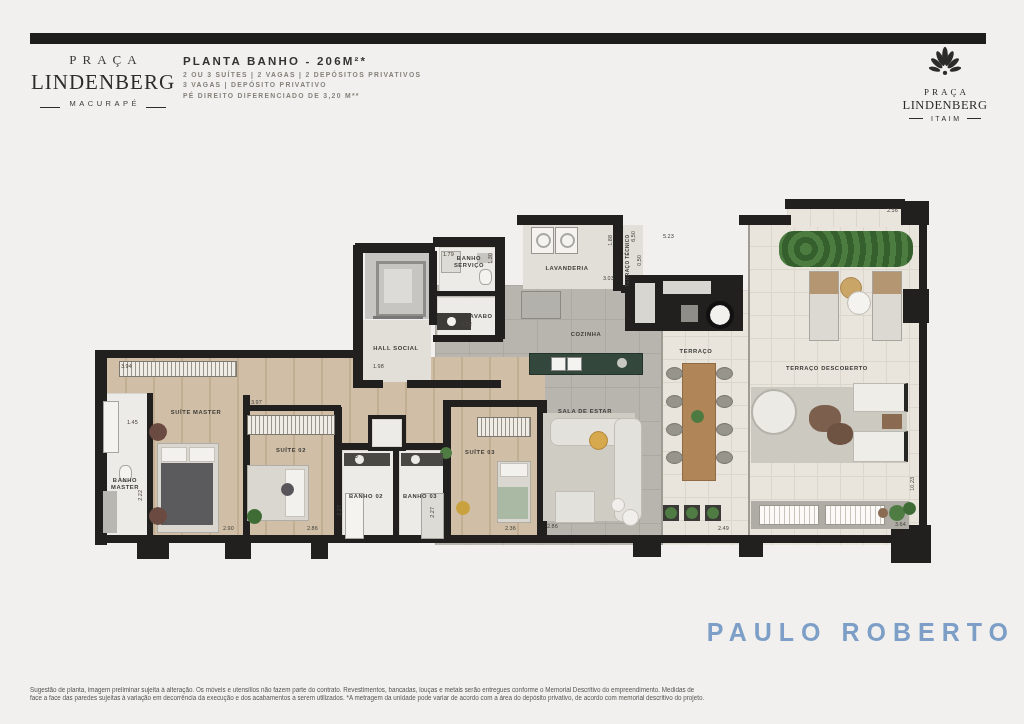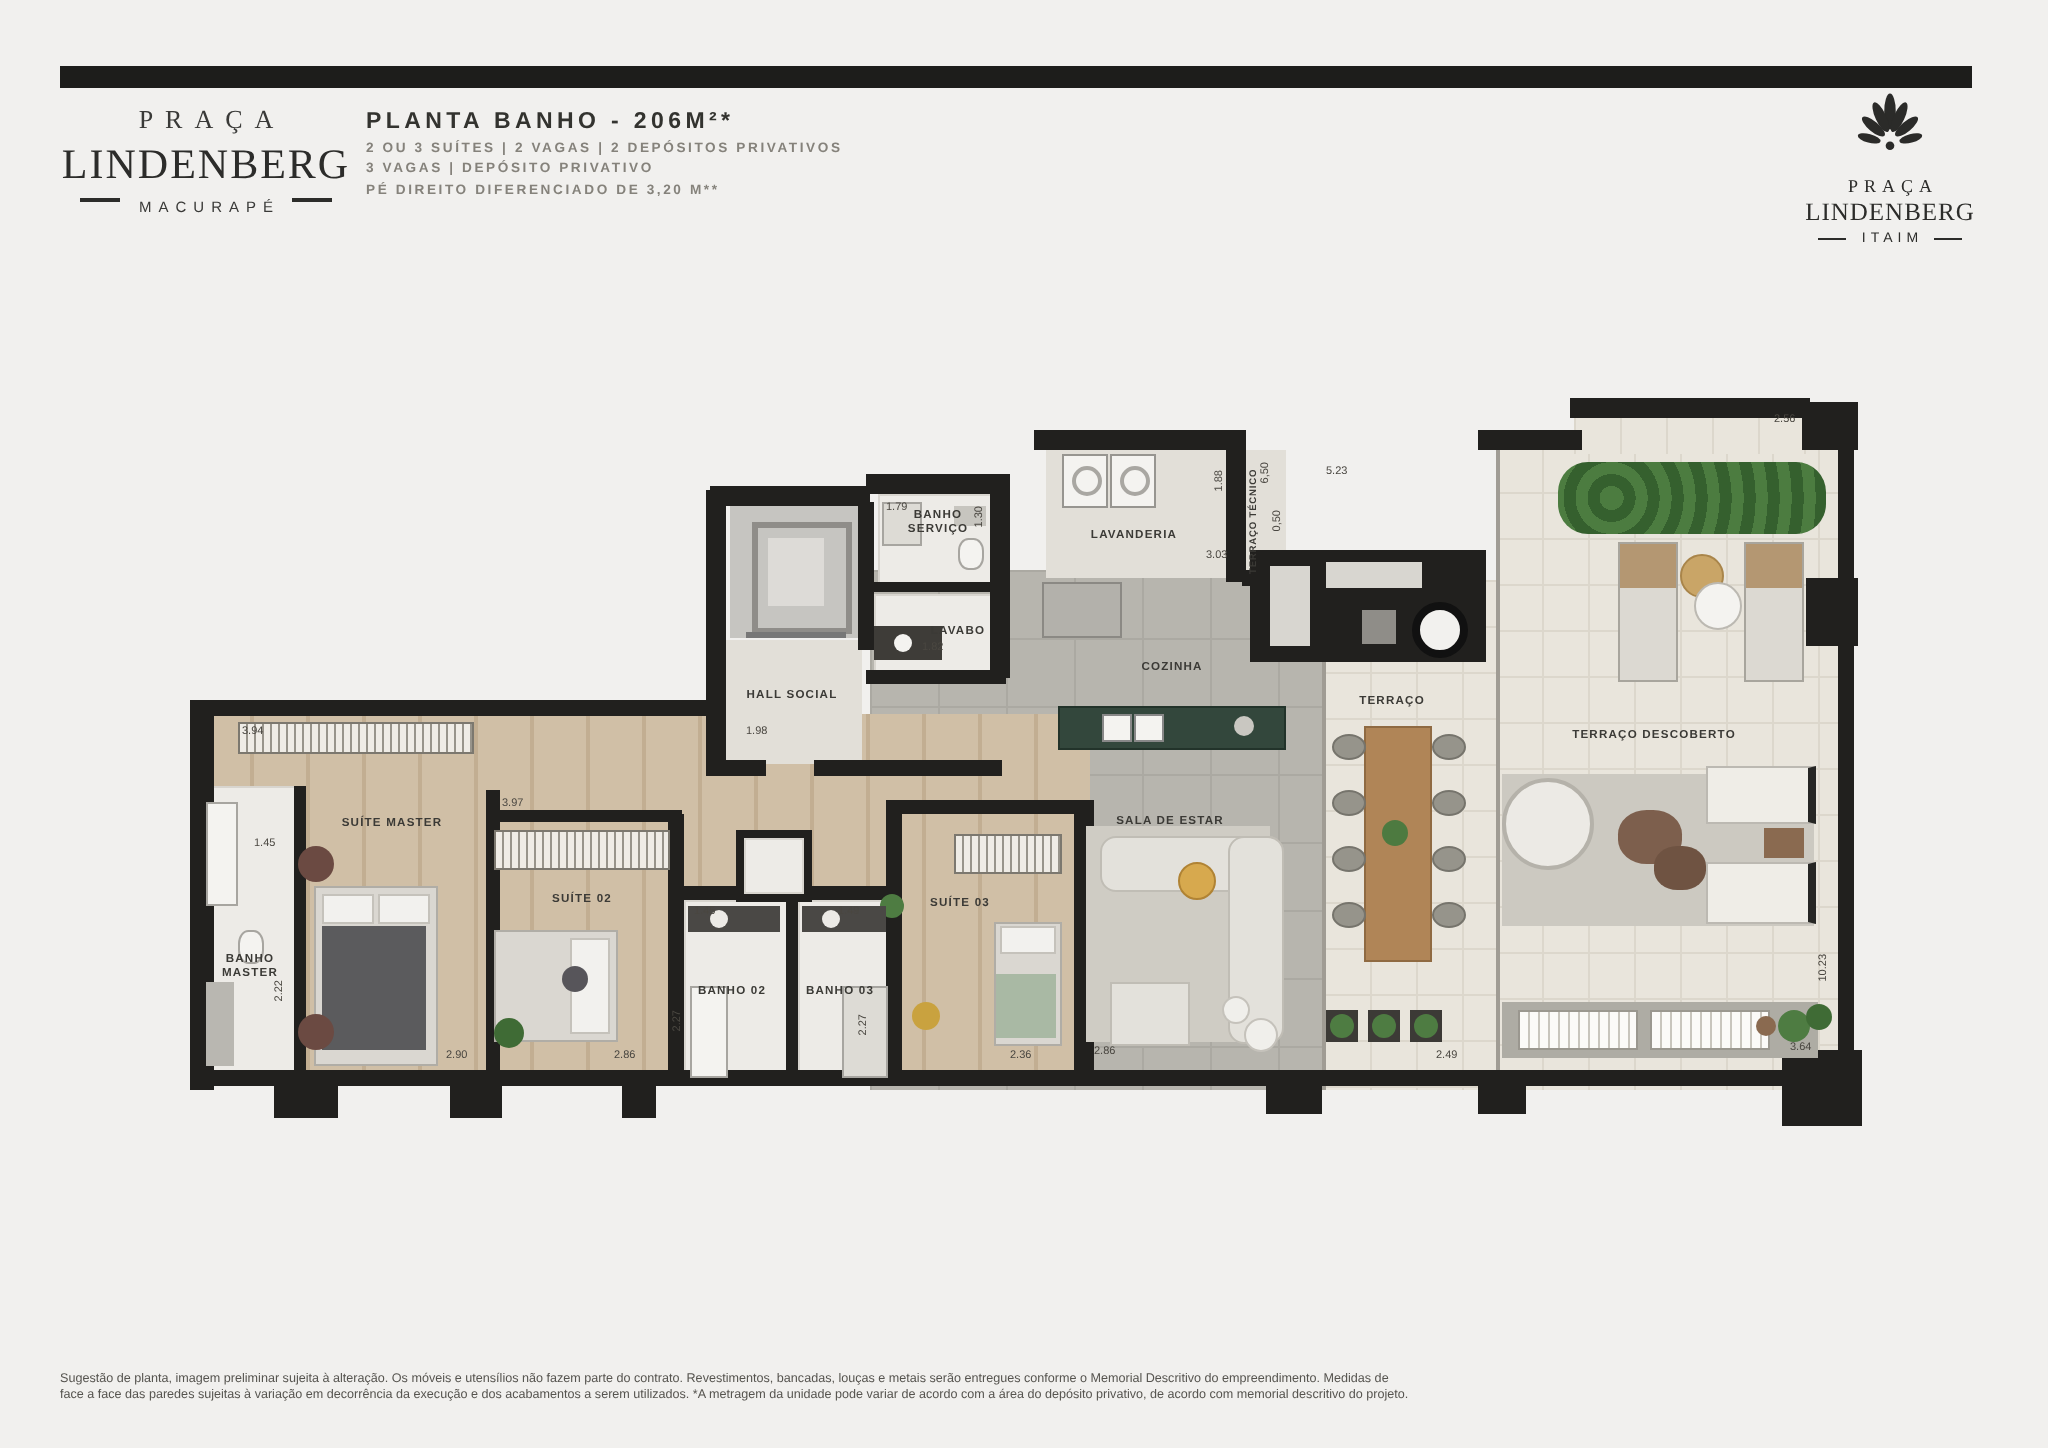--- a/index.html
+++ b/index.html
@@ -4,21 +4,21 @@
 <style>
   html,body{margin:0;padding:0;}
   body{width:1024px;height:724px;background:#f1f0ee;position:relative;overflow:hidden;
        font-family:"Liberation Sans","DejaVu Sans",sans-serif;color:#2f2f2d;}
   .abs{position:absolute;}
   
   .topbar{left:30px;top:33px;width:956px;height:11px;background:#1d1d1b;}
   .brand-left{left:28px;top:52px;width:150px;text-align:center;}
   .bl-top{font-family:"Liberation Serif","DejaVu Serif",serif;font-size:13px;letter-spacing:6px;color:#3a3a38;text-indent:6px;}
   .bl-name{font-family:"Liberation Serif","DejaVu Serif",serif;font-size:21px;letter-spacing:1px;color:#2c2c2a;margin-top:2px;}
-  .bl-subrow{display:flex;align-items:flex-start;justify-content:center;gap:6px;margin-top:4px;}
+  .bl-subrow{display:flex;align-items:flex-end;justify-content:center;gap:6px;margin-top:4px;}
   .dash{width:20px;height:1.5px;background:#2c2c2a;display:inline-block;}
   .bl-sub{font-size:7.5px;letter-spacing:3.5px;color:#3a3a38;text-indent:3.5px;}
   .plan-info{left:183px;top:55px;}
   .pi-title{font-size:11.5px;font-weight:bold;letter-spacing:2.2px;color:#33332f;}
   .pi-line{font-size:6.8px;font-weight:bold;letter-spacing:1.3px;color:#85827b;margin-top:3.5px;}
   .brand-right{left:893px;top:45px;width:104px;text-align:center;}
   .br-top{font-family:"Liberation Serif","DejaVu Serif",serif;font-size:9px;letter-spacing:3px;color:#2c2c2a;text-indent:3px;margin-top:2px;}
   .br-name{font-family:"Liberation Serif","DejaVu Serif",serif;font-size:12.5px;letter-spacing:.5px;color:#2c2c2a;margin-top:1px;}
   .br-subrow{display:flex;align-items:center;justify-content:center;gap:5px;margin-top:2px;}
   .br-sub{font-size:7px;letter-spacing:2.5px;color:#2c2c2a;text-indent:2.5px;}
@@ -304,13 +304,14 @@
   <div class="dim" style="left:633px;top:330px;">2.49</div>
   <div class="dim" style="left:462px;top:328px;">2.86</div>
 </div>
 
 <div class="abs disclaimer">
   <div>Sugestão de planta, imagem preliminar sujeita à alteração. Os móveis e utensílios não fazem parte do contrato. Revestimentos, bancadas, louças e metais serão entregues conforme o Memorial Descritivo do empreendimento. Medidas de</div>
   <div>face a face das paredes sujeitas à variação em decorrência da execução e dos acabamentos a serem utilizados. *A metragem da unidade pode variar de acordo com a área do depósito privativo, de acordo com memorial descritivo do projeto.</div>
 </div>
 
 <div class="abs leardi">
+  <div class="leardi-top">PAULO ROBERTO</div>
 </div>
 
 </body></html>

